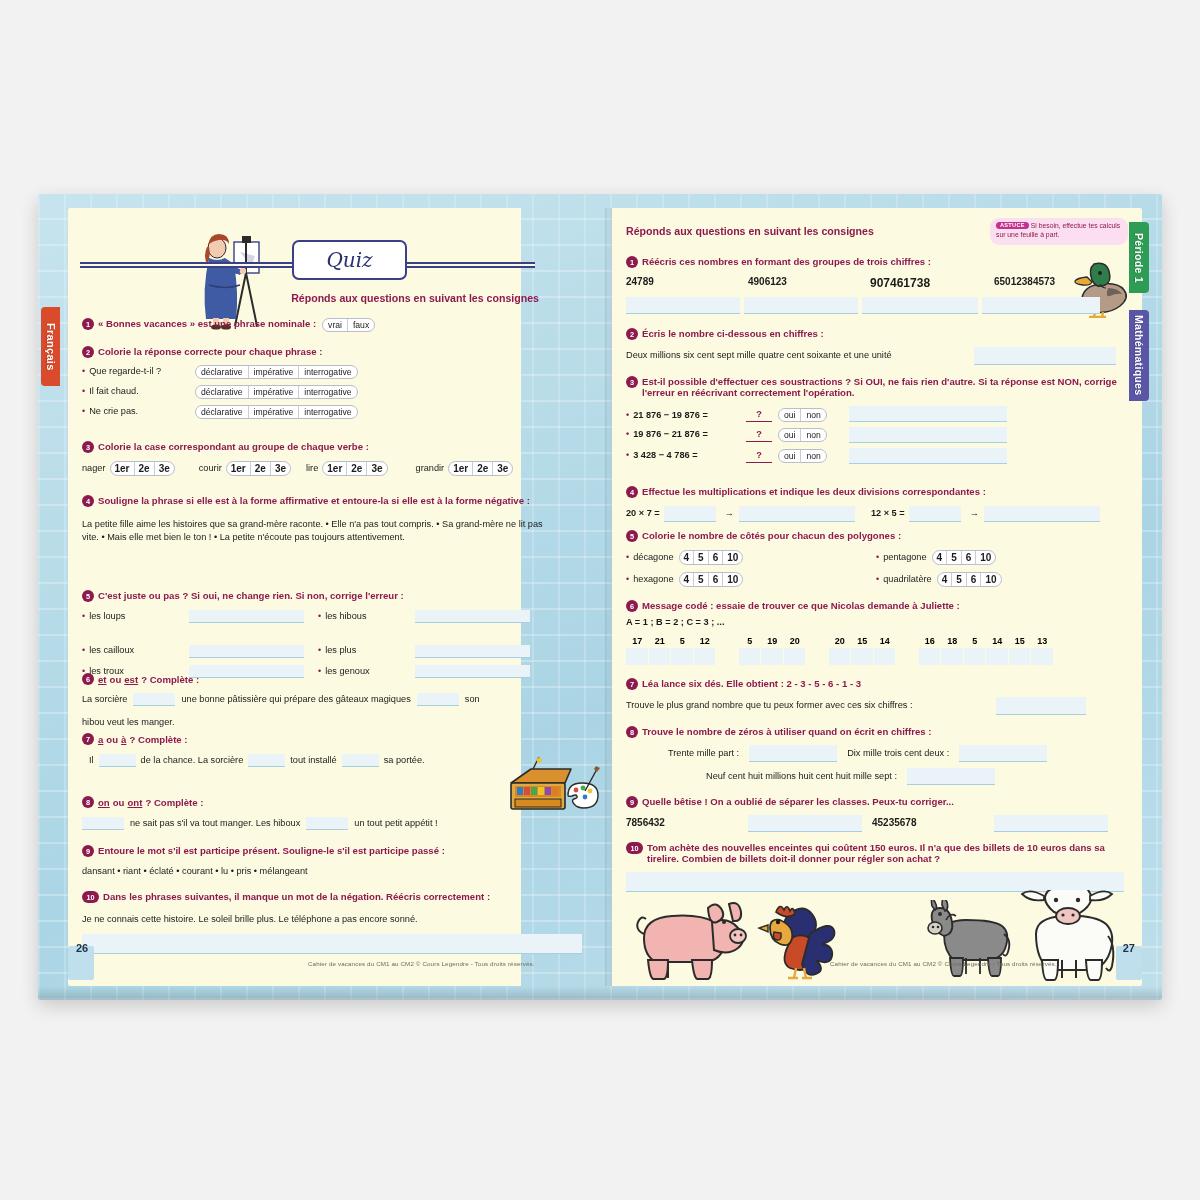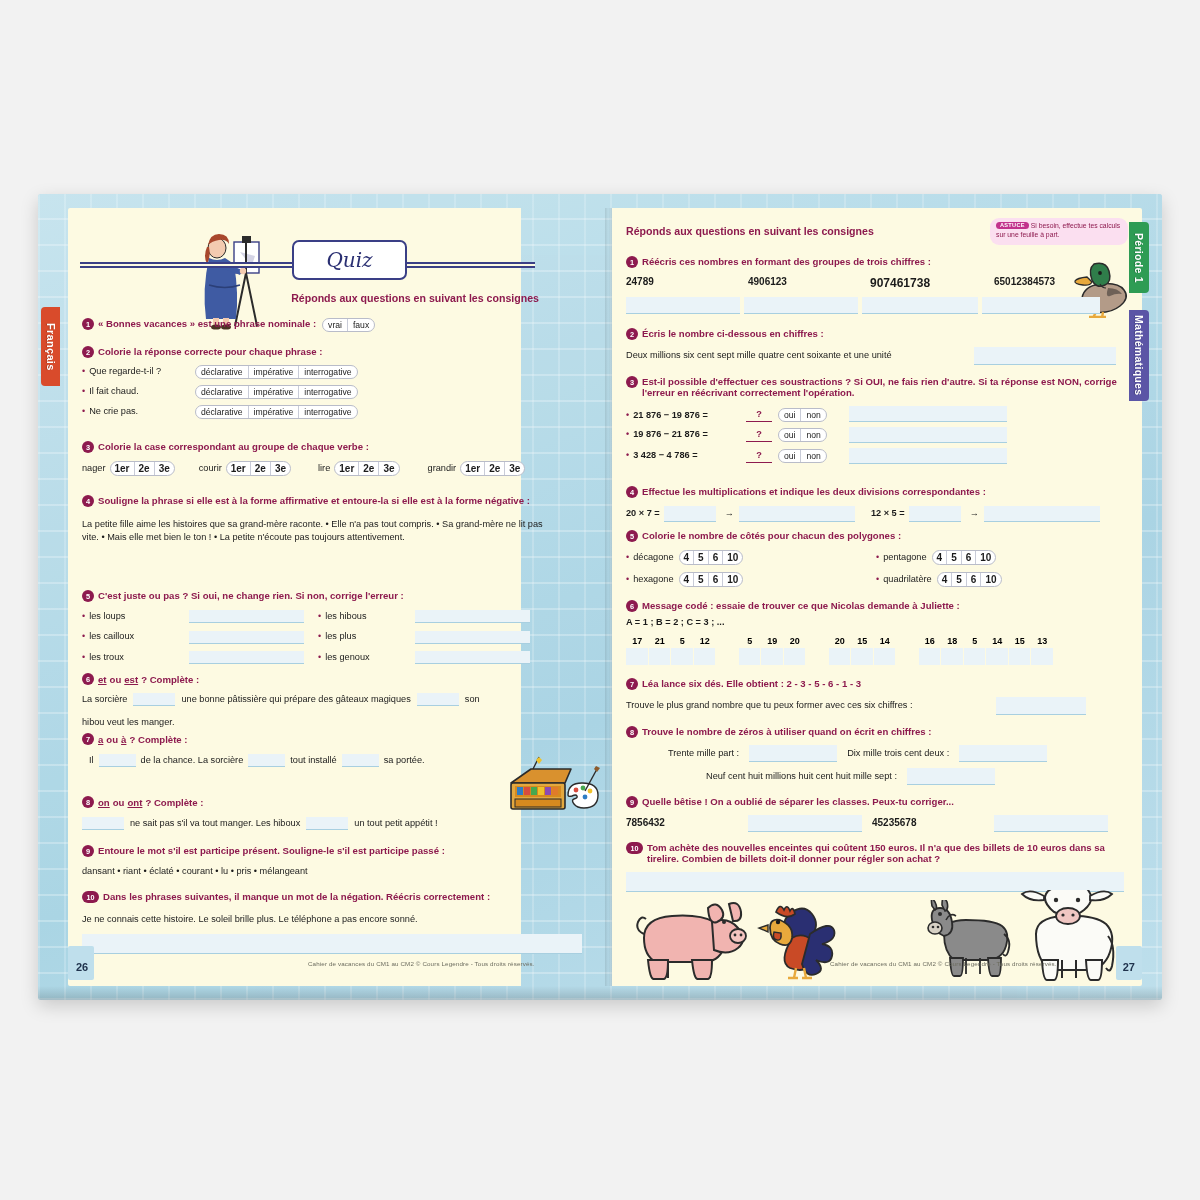--- a/index.html
+++ b/index.html
@@ -67,21 +67,21 @@
     font-size: 10.5px;
   }
   .tab-maths {
     left: 1129px; top: 310px; width: 20px; height: 91px;
     background: #5b55a6; border-radius: 0 4px 4px 0;
     font-size: 10.5px;
   }
 
   
   .pagenum {
-    position: absolute; bottom: 13px;
+    position: absolute; bottom: 32px;
     font-size: 11px; font-weight: bold; color: #20334d;
   }
   .pagenum-left  { left: 10px; }
   .pagenum-right { right: 10px; }
   .pagenum-badge {
     position:absolute; bottom: 6px; width: 26px; height: 34px;
     background: #bfdfec; border-radius: 2px;
   }
   .badge-left { left: 0; }
   .badge-right { right: 0; }
@@ -265,21 +265,21 @@
               <span class="chip">1er</span>
               <span class="chip">2e</span>
               <span class="chip">3e</span>
             </span>
             <span class="body" style="margin:0 4px 0 24px;">courir</span>
             <span class="chips small">
               <span class="chip">1er</span>
               <span class="chip">2e</span>
               <span class="chip">3e</span>
             </span>
-            <span class="body" style="margin:0 4px 0 27px;">lire</span>
+            <span class="body" style="margin:0 4px 0 15px;">lire</span>
             <span class="chips small">
               <span class="chip">1er</span>
               <span class="chip">2e</span>
               <span class="chip">3e</span>
             </span>
             <span class="body" style="margin:0 4px 0 28px;">grandir</span>
             <span class="chips small">
               <span class="chip">1er</span>
               <span class="chip">2e</span>
               <span class="chip">3e</span>
@@ -294,21 +294,21 @@
           </div>
           <div class="body" style="margin-top:11px;">La petite fille aime les histoires que sa grand-mère raconte. • Elle n'a pas tout compris. • Sa grand-mère ne lit pas vite. • Mais elle met bien le ton ! • La petite n'écoute pas toujours attentivement.</div>
         </div>
 
         <div class="col" style="left:14px; top:382px; width:505px;">
           <div class="qrow">
             <span class="num">5</span>
             <span class="qtitle">C'est juste ou pas ? Si oui, ne change rien. Si non, corrige l'erreur :</span>
           </div>
           <div style="margin-top:8px;">
-            <div style="display:flex; align-items:center; margin-bottom:7px;">
+            <div style="display:flex; align-items:center; margin-bottom:21px;">
               <span class="body bul" style="width:107px;">les loups</span>
               <span class="fld" style="width:115px;"></span>
               <span class="body bul" style="width:97px; margin-left:14px;">les hibous</span>
               <span class="fld" style="width:115px;"></span>
             </div>
             <div style="display:flex; align-items:center; margin-bottom:7px;">
               <span class="body bul" style="width:107px;">les cailloux</span>
               <span class="fld" style="width:115px;"></span>
               <span class="body bul" style="width:97px; margin-left:14px;">les plus</span>
               <span class="fld" style="width:115px;"></span>

